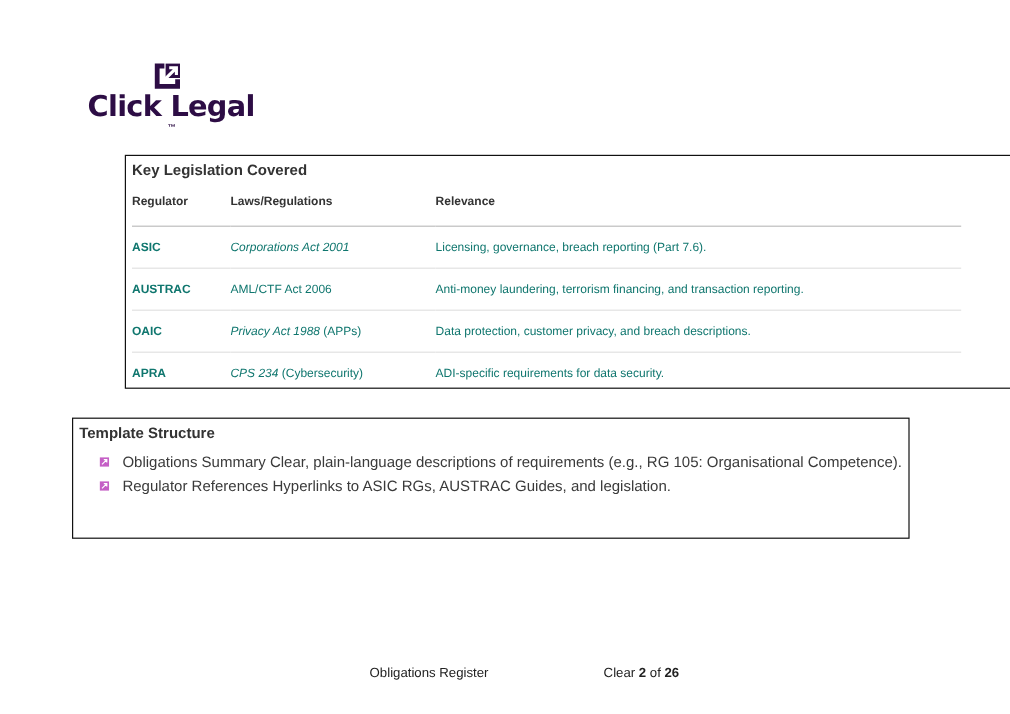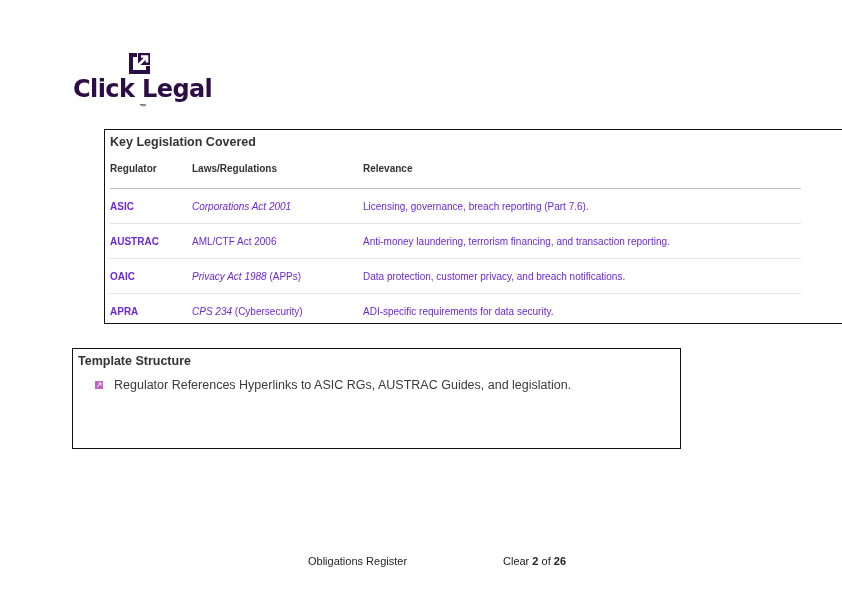--- a/index.html
+++ b/index.html
@@ -9,28 +9,28 @@
     }
     .logo { position: absolute; left: 73px; top: 50px; display: flex; align-items: center; flex-direction: column; }
     .logo-mark { width: 27px; height: 27px; margin-right: 7px; }
     .logo-text { font-family: "DejaVu Sans", sans-serif; font-weight: bold; font-size: 24px; color: #2d0d45; letter-spacing: -0.6px; line-height: 1; }
     .logo-tm { font-size: 7px; vertical-align: top; position: relative; top: 2px; color: #2d0d45; font-weight: bold; margin-left: 1px; }
 
     .legis { position: absolute; left: 72px; top: 129px; width: 773px; height: 195px; border: 1px solid #111; box-sizing: border-box; margin-left: 32px; }
     .legis-title { position: absolute; left: 5px; top: 5px; font-size: 12.5px; font-weight: bold; color: #333; }
     .tbl { position: absolute; left: 5px; top: 29px; width: 691px; border-collapse: collapse; font-size: 10px; }
     .tbl th { text-align: left; font-weight: bold; color: #333; height: 25px; padding: 0; border-bottom: 1px solid #bdbdbd; vertical-align: top; padding-top: 4px; }
-    .tbl td { height: 34px; padding: 0; border-bottom: 1px solid #e2e2e2; color: #6d28d9; }
+    .tbl td { height: 34px; padding: 0; border-bottom: 1px solid #e2e2e2; color: #0f766e; }
     .tbl tr:last-child td { border-bottom: none; }
     .c1 { width: 82px; }
     .c2 { width: 171px; }
     .reg { font-weight: bold; color: #111; }
     .it { font-style: italic; }
 
-    .tmpl { position: absolute; left: 72px; top: 348px; width: 609px; height: 101px; border: 1px solid #111; box-sizing: border-box; }
+    .tmpl { position: absolute; left: 60px; top: 348px; width: 698px; height: 101px; border: 1px solid #111; box-sizing: border-box; }
     .tmpl-title { position: absolute; left: 5px; top: 5px; font-size: 12.5px; font-weight: bold; color: #333; }
     .tmpl-list { position: absolute; left: 22px; top: 26px; margin: 0; padding: 0; list-style: none; font-size: 12.5px; color: #3a3a3a; }
     .tmpl-list li { height: 20px; display: flex; align-items: center; white-space: nowrap; }
     .bullet { width: 8px; height: 8px; margin-right: 11px; flex: none; }
 
     .footer { position: absolute; top: 531px; font-size: 11px; color: #222; margin-top: 24px; }
     .footer b { font-weight: bold; }
   </style>
 </head>
 <body>
@@ -62,38 +62,45 @@
         <td>Licensing, governance, breach reporting (Part 7.6).</td>
       </tr>
       <tr>
         <td class="reg">AUSTRAC</td>
         <td><span class="it"></span><span>AML/CTF Act 2006</span></td>
         <td>Anti-money laundering, terrorism financing, and transaction reporting.</td>
       </tr>
       <tr>
         <td class="reg">OAIC</td>
         <td><span class="it">Privacy Act 1988</span><span> (APPs)</span></td>
-        <td>Data protection, customer privacy, and breach notifications.</td>
+        <td>Data protection, customer privacy, and breach descriptions.</td>
       </tr>
       <tr>
         <td class="reg">APRA</td>
         <td><span class="it">CPS 234</span><span> (Cybersecurity)</span></td>
         <td>ADI-specific requirements for data security.</td>
       </tr>
     </tbody>
   </table>
 </div>
 
 <div class="tmpl">
   <div class="tmpl-title">Template Structure</div>
   <ul class="tmpl-list">
     <li>
       <svg class="bullet" viewBox="0 0 8 8">
           <rect width="8" height="8" fill="#c560c6"></rect>
           <path d="M2 6 L6 2 M3.5 2 H6 V4.5" stroke="#fff" stroke-width="1" fill="none"></path>
         </svg>
+      <span>Obligations Summary Clear, plain-language descriptions of requirements (e.g., RG 105: Organisational Competence).</span>
+    </li>
+    <li>
+      <svg class="bullet" viewBox="0 0 8 8">
+          <rect width="8" height="8" fill="#c560c6"></rect>
+          <path d="M2 6 L6 2 M3.5 2 H6 V4.5" stroke="#fff" stroke-width="1" fill="none"></path>
+        </svg>
       <span>Regulator References Hyperlinks to ASIC RGs, AUSTRAC Guides, and legislation.</span>
     </li>
   </ul>
 </div>
 
 <div class="footer" style="left:308px;">Obligations Register</div>
 <div class="footer" style="left:503px;"><span>Clear </span><b>2</b><span> of </span><b>26</b></div>
 
 </body></html>

